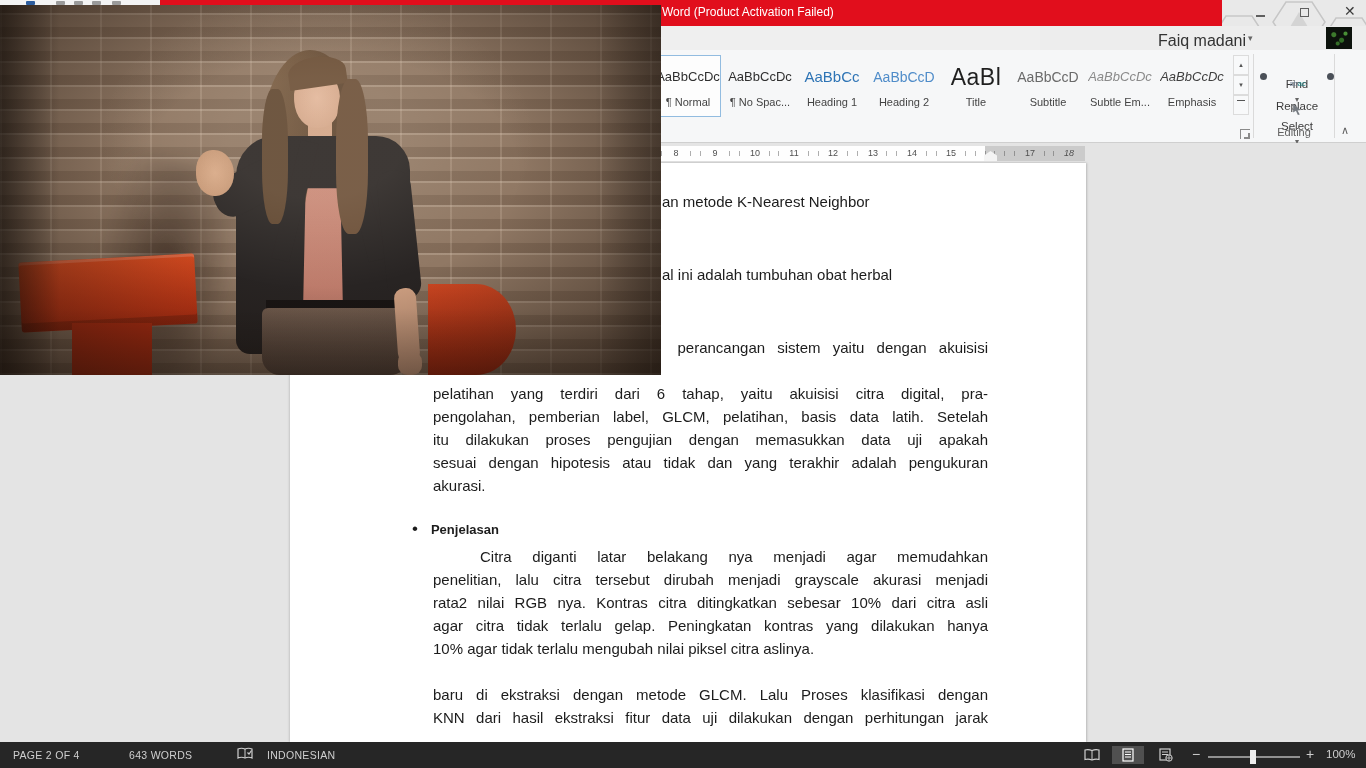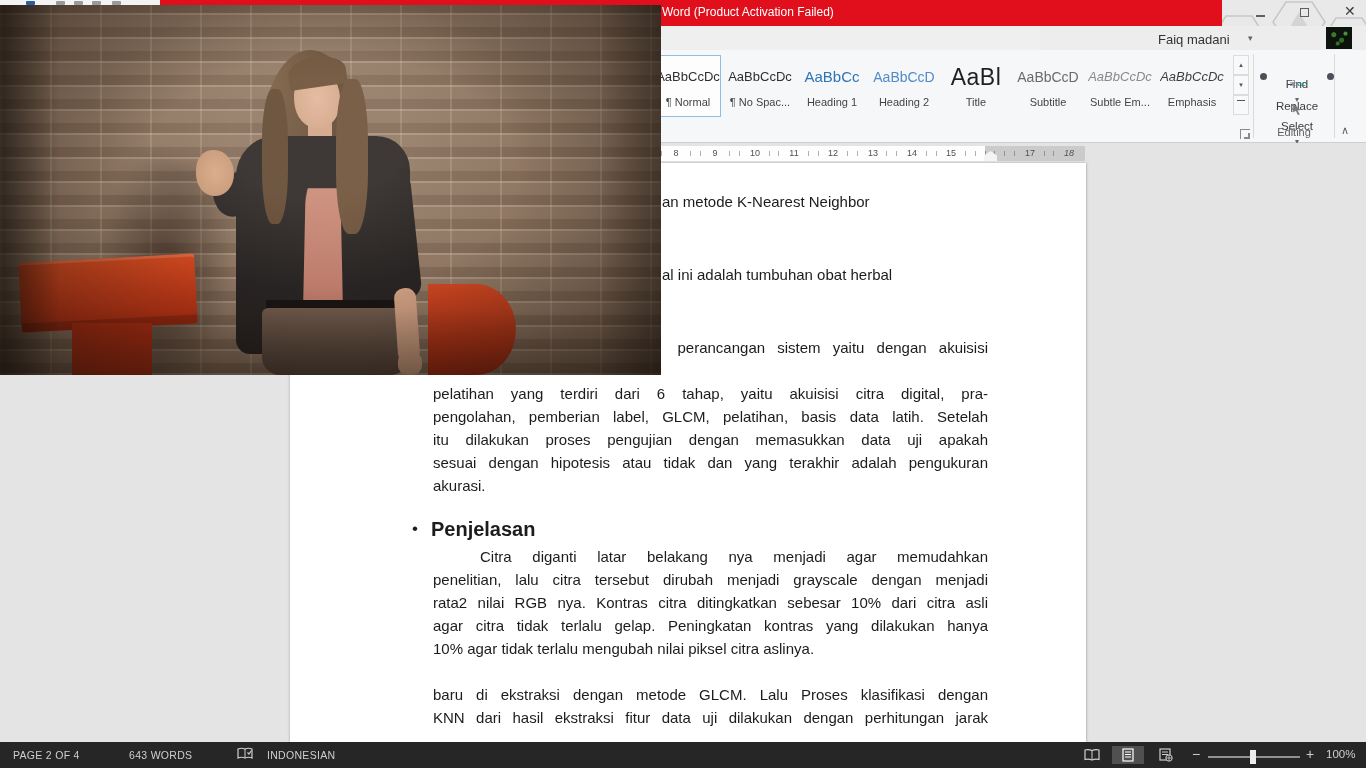--- a/index.html
+++ b/index.html
@@ -15,21 +15,21 @@
   .hexpattern{left:1040px;top:0;width:326px;height:50px;}
   .titlebar-red{left:160px;top:0;width:1062px;height:26px;background:#e10e1c;z-index:2;}
   .title-text{left:502px;top:5px;color:#fff;font-size:12px;white-space:nowrap;}
   .win-min{left:1256px;top:15px;width:9px;height:2px;background:#5f5f5f;z-index:3;}
   .win-restore{left:1300px;top:8px;width:9px;height:9px;border:1px solid #5f5f5f;z-index:3;}
   .win-close{left:1344px;top:3px;font-size:14px;color:#3c3c3c;z-index:3;}
 
   
   .accountrow{left:0;top:26px;width:1366px;height:24px;background:#ededed;}
   .accountrow .bgclear{left:0;top:0;width:1040px;height:24px;background:#efefef;}
-  .account{left:1158px;top:6px;font-size:13px;color:#333;z-index:2;}
+  .account{left:1158px;top:6px;font-size:16px;color:#333;z-index:2;}
   .account-caret{left:1248px;top:7px;font-size:9px;color:#666;z-index:2;}
   .avatar{left:1326px;top:1px;width:26px;height:22px;background:#0c120c;z-index:2;
     background-image:radial-gradient(circle at 30% 35%,#3c7a2c 0 2px,transparent 3px),
       radial-gradient(circle at 60% 60%,#2f6b24 0 2px,transparent 3px),
       radial-gradient(circle at 75% 30%,#488f35 0 1.5px,transparent 2.5px),
       radial-gradient(circle at 45% 75%,#356f28 0 1.5px,transparent 2.5px);}
 
   
   .ribbon{left:0;top:50px;width:1366px;height:93px;background:#f6f7f8;border-bottom:1px solid #cfcfcf;}
   .styles-gallery{left:655px;top:5px;width:576px;height:62px;display:flex;gap:6px;position:absolute;}
@@ -100,21 +100,21 @@
   .indent{padding-left:47px;}
   .frag-left{left:372px;width:auto;white-space:nowrap;}
   .frag-right{left:auto;right:98px;width:auto;white-space:nowrap;}
   .ws8{word-spacing:8px;}
   .ws13{word-spacing:13px;}
   .l0{top:27px}.l1{top:100px}.l2{top:173px}.l3{top:196px}.l4{top:219px}.l5{top:242px}
   .l6{top:265px}.l7{top:288px}.l8{top:311px}
   .bullet-row{left:122px;top:354px;height:24px;display:flex;gap:13px;align-items:center;}
   .bullet-row span{position:static;}
   .bullet-dot{font-size:17px;color:#1c1c1c;}
-  .bullet-label{font-size:20px;font-weight:bold;color:#1c1c1c;}
+  .bullet-label{font-size:13px;font-weight:bold;color:#1c1c1c;}
   .l10{top:382px}.l11{top:405px}.l12{top:428px}.l13{top:451px}.l14{top:474px}
   .l15{top:497px}.l16{top:520px}.l17{top:543px}
 
   
   .statusbar{left:0;top:742px;width:1366px;height:26px;background:#262626;color:#cfcfcf;}
   .sb{top:7px;font-size:10.5px;letter-spacing:.3px;white-space:nowrap;cursor:pointer;}
   .sb-page{left:13px;}.sb-words{left:129px;}.sb-lang{left:267px;}
   .proof{left:237px;top:5px;width:16px;height:14px;cursor:pointer;}
   .view{top:4px;width:32px;height:18px;display:flex;align-items:center;justify-content:center;cursor:pointer;}
   .view-read{left:1076px;}
@@ -294,21 +294,21 @@
       <div class="dline just l4">pelatihan yang terdiri dari 6 tahap, yaitu akuisisi citra digital, pra-</div>
       <div class="dline just l5">pengolahan, pemberian label, GLCM, pelatihan, basis data latih. Setelah</div>
       <div class="dline just l6">itu dilakukan proses pengujian dengan memasukkan data uji apakah</div>
       <div class="dline just l7">sesuai dengan hipotesis atau tidak dan yang terakhir adalah pengukuran</div>
       <div class="dline l8">akurasi.</div>
       <div class="bullet-row">
         <span class="bullet-dot">•</span>
         <span class="bullet-label">Penjelasan</span>
       </div>
       <div class="dline just indent l10">Citra diganti latar belakang nya menjadi agar memudahkan</div>
-      <div class="dline just l11">penelitian, lalu citra tersebut dirubah menjadi grayscale dengan menjadi</div>
+      <div class="dline just l11">penelitian, lalu citra tersebut dirubah menjadi grayscale akurasi menjadi</div>
       <div class="dline just l12">rata2 nilai RGB nya. Kontras citra ditingkatkan sebesar 10% dari citra asli</div>
       <div class="dline just l13">agar citra tidak terlalu gelap. Peningkatan kontras yang dilakukan hanya</div>
       <div class="dline l14">10% agar tidak terlalu mengubah nilai piksel citra aslinya.</div>
       <div class="dline just l16">baru di ekstraksi dengan metode GLCM. Lalu Proses klasifikasi dengan</div>
       <div class="dline just l17">KNN dari hasil ekstraksi fitur data uji dilakukan dengan perhitungan jarak</div>
     </div>
   </div>
 
   <div class="ruler">
     <div class="ruler-white"></div>

